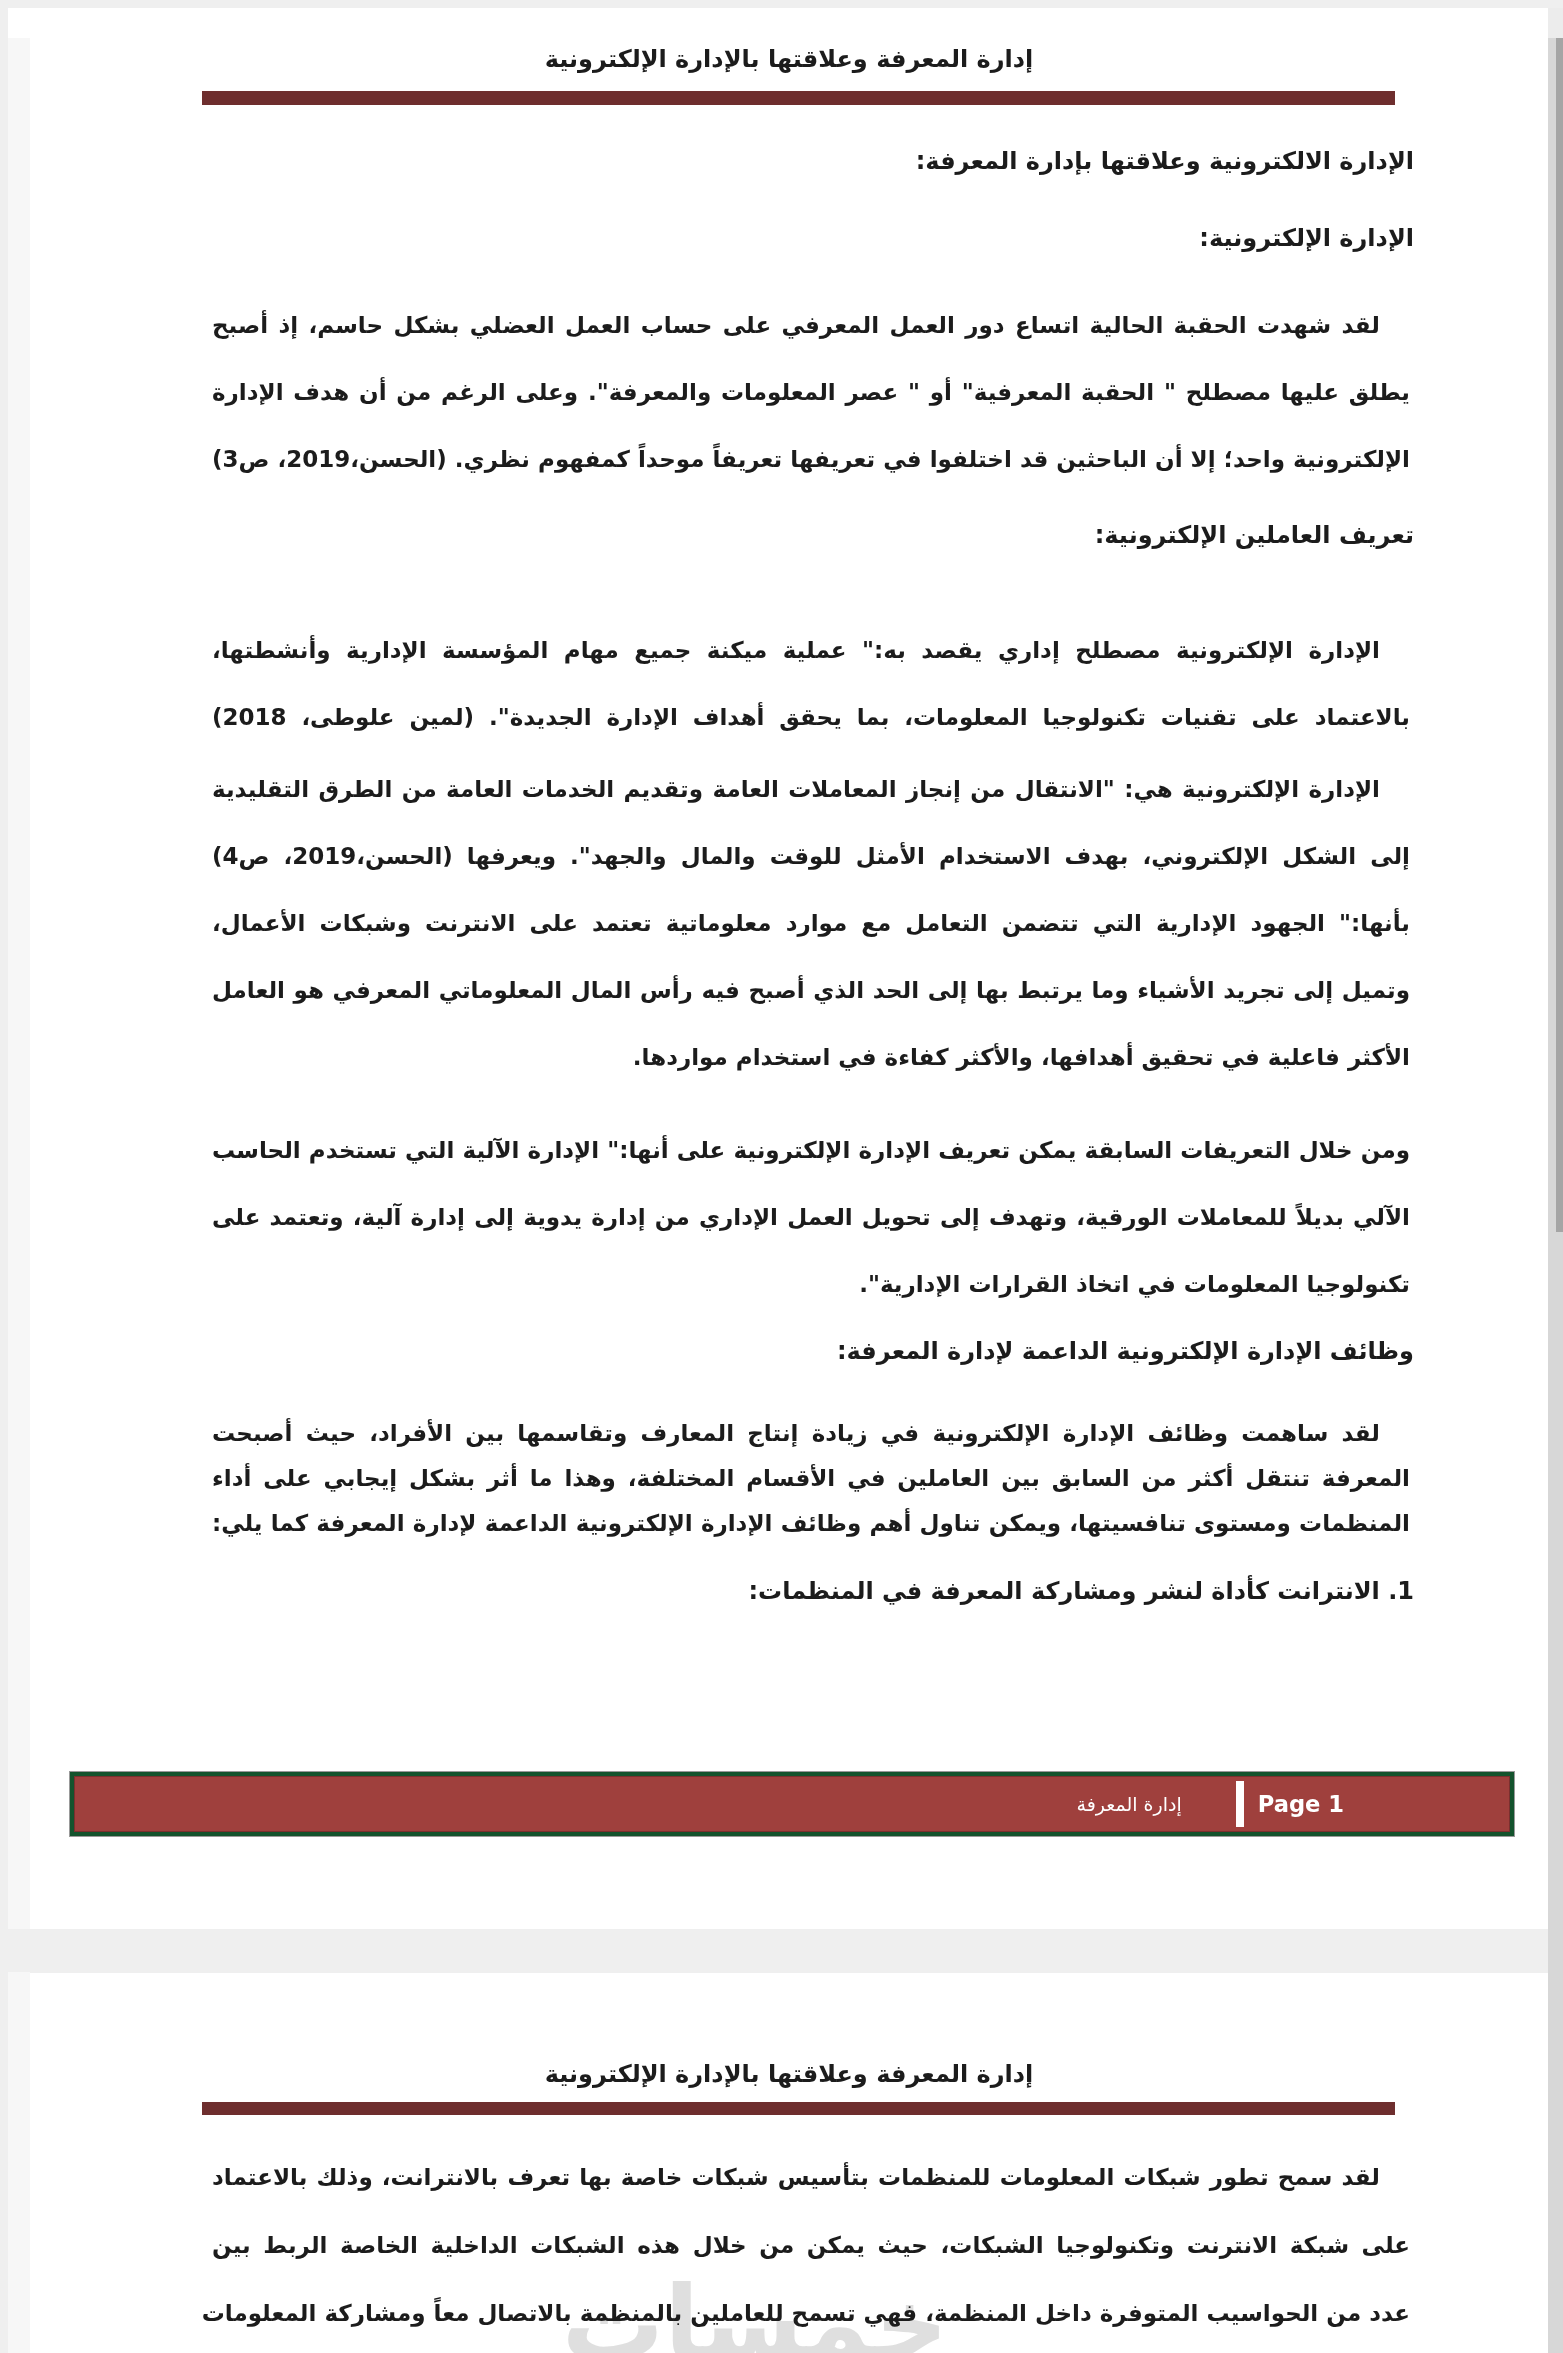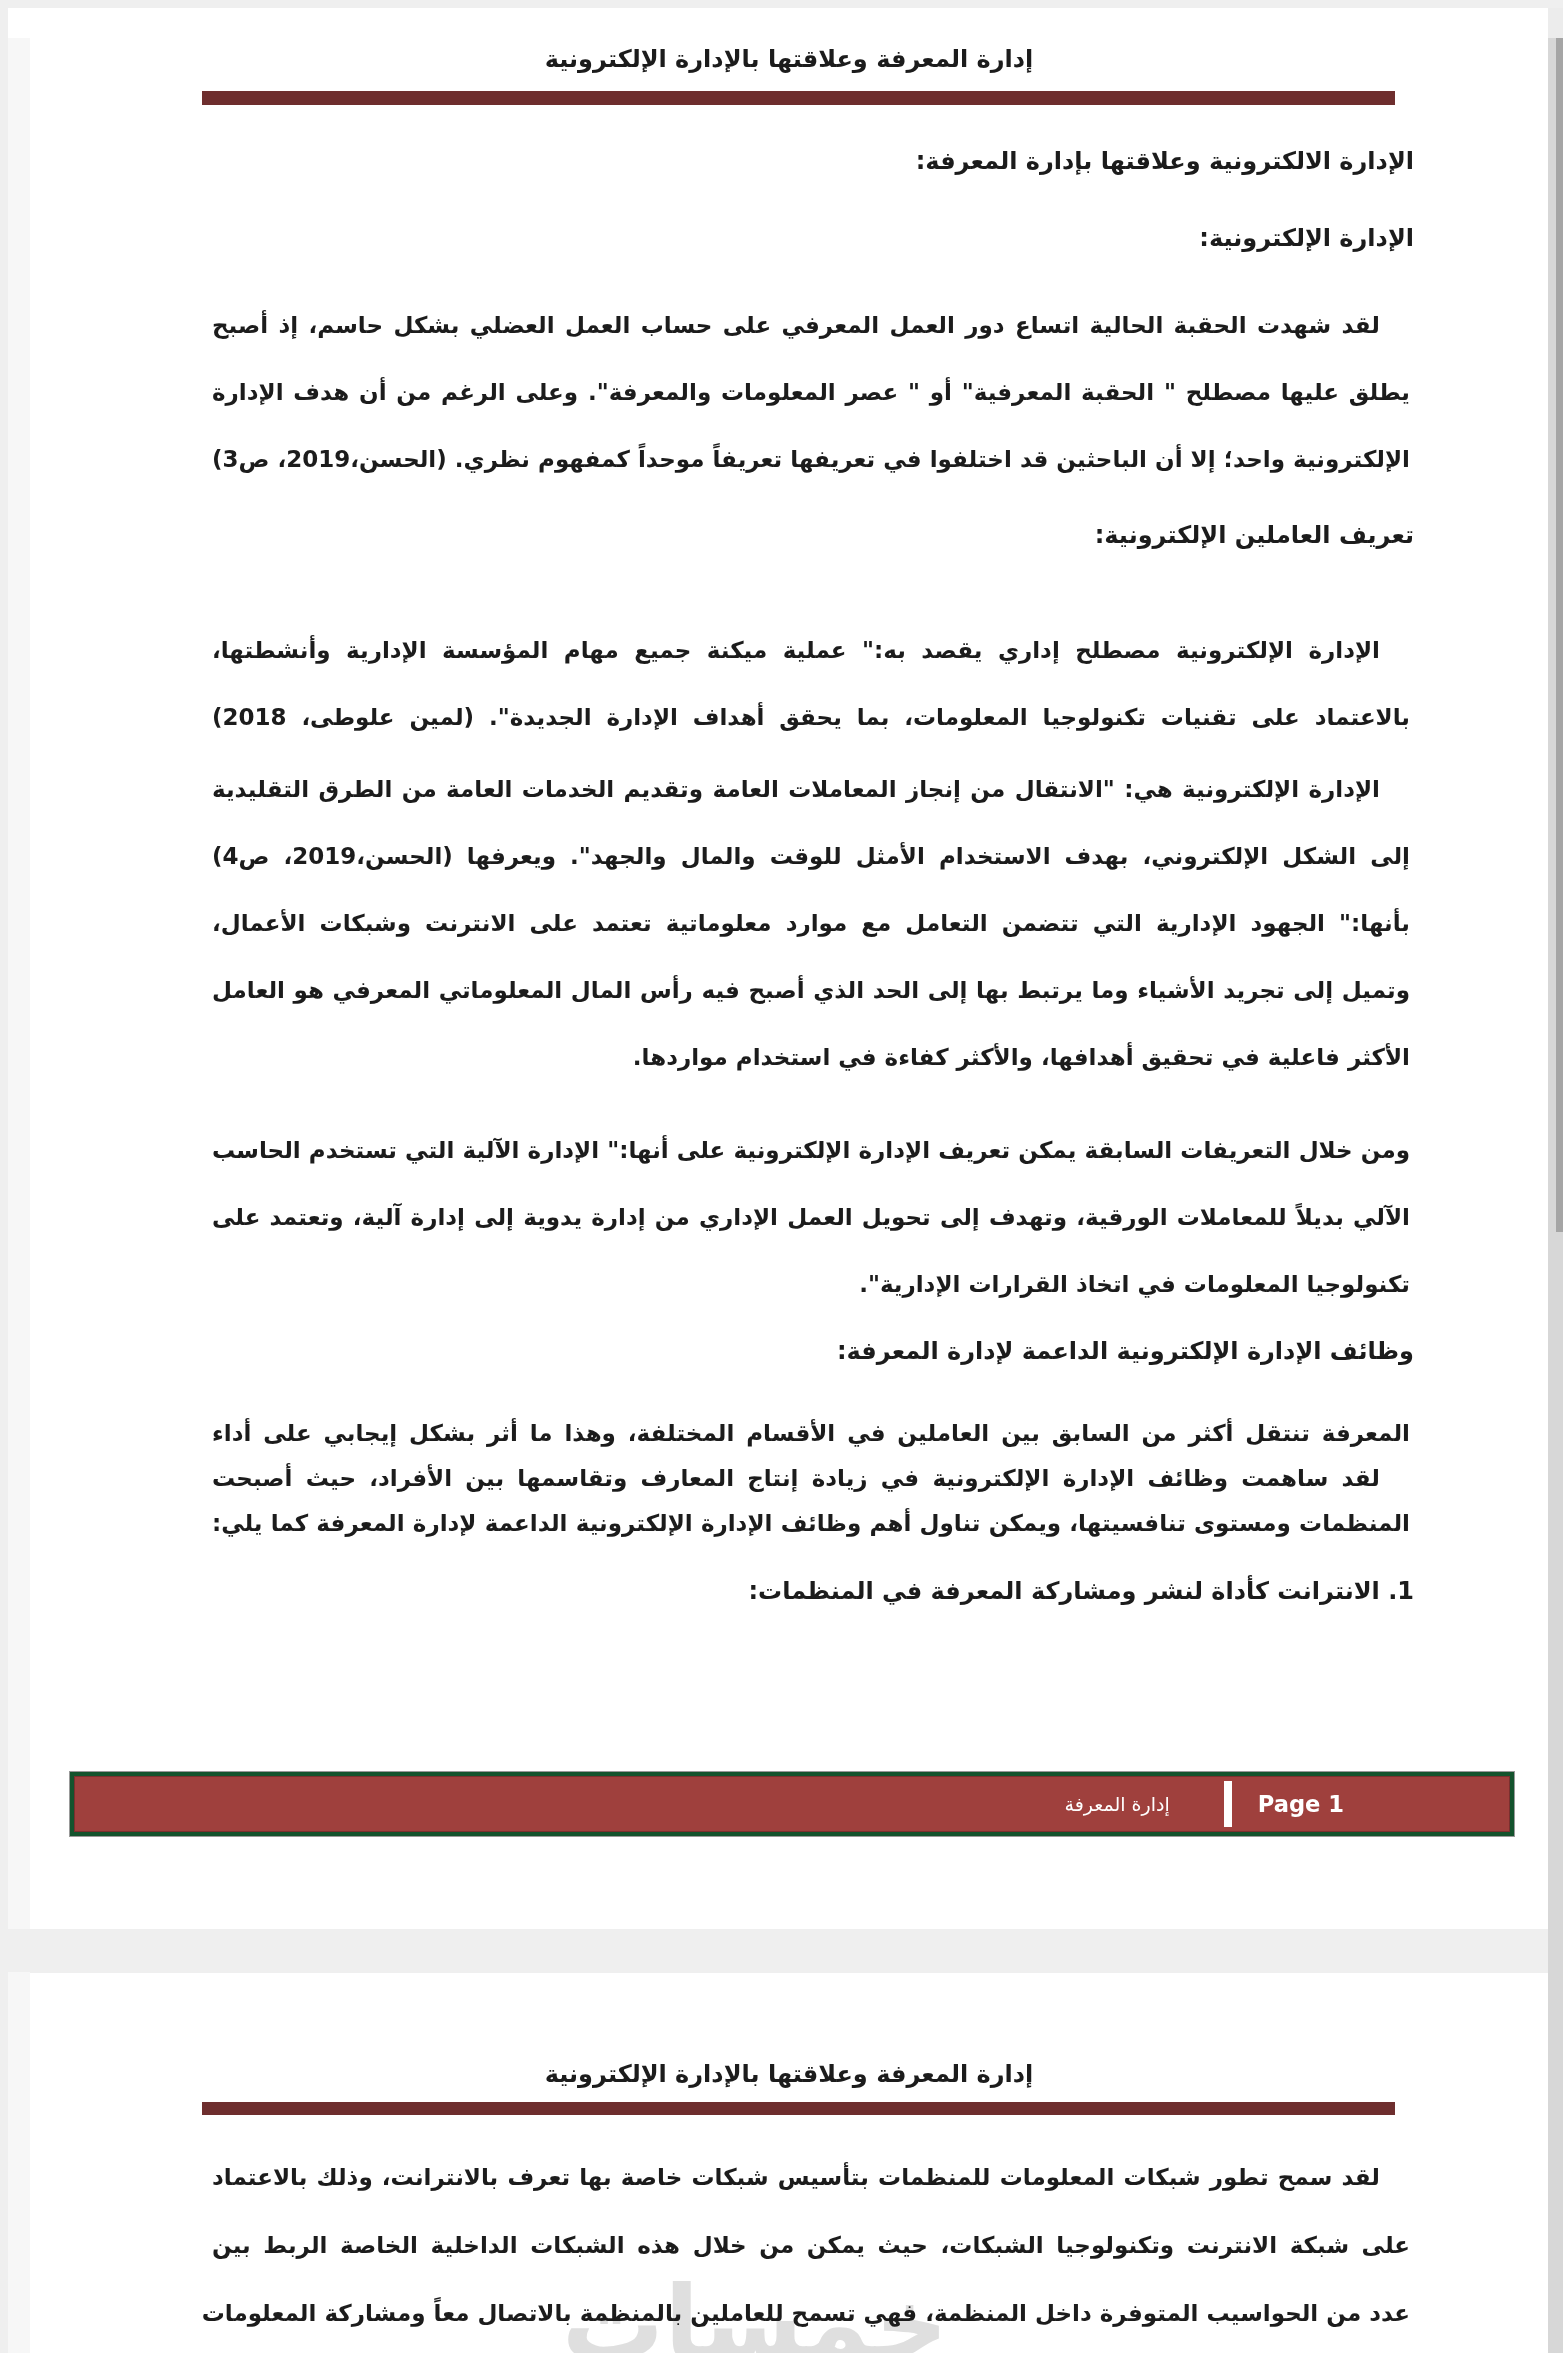--- a/index.html
+++ b/index.html
@@ -35,21 +35,21 @@
   .p-5{top:1395px;} .p-5 .line{height:45px;line-height:45px;}
   .p2-para{top:162px;z-index:2;} .p2-para .line{height:68px;line-height:68px;}
   .footer-box{position:absolute;top:1763px;left:39px;right:33px;height:66px;background:#14532d;
     border:1.7px solid var(--footer_box_border);padding:4.3px;}
   .footer-bar{height:100%;background:var(--footer_bar);border:0.9px solid var(--footer_bar_border);
     display:flex;direction:ltr;align-items:center;}
   .footer-spacer{flex:1;}
   .footer-doc-label{color:#fff;font-size:19px;letter-spacing:6px;white-space:nowrap;}
   .footer-gap{width:50px;}
   .footer-divider{width:2.6px;align-self:stretch;background:#fff;}
-  .footer-page-cell{width:261px;padding-left:14px;color:#fff;font-size:22.6px;font-weight:700;direction:ltr;text-align:left;margin-left:12px;}
+  .footer-page-cell{width:261px;padding-left:14px;color:#fff;font-size:22.6px;font-weight:700;direction:ltr;text-align:left;}
   .watermark{position:absolute;left:0;right:0;top:287px;text-align:center;z-index:1;
     transform:translateX(-34px);font-size:102px;font-weight:700;color:var(--watermark);opacity:.65;}
   .scrollbar{position:absolute;right:0;top:0;width:23.5px;height:2354px;background:var(--scrollbar_track);}
   .scrollbar-cap{position:absolute;right:0;top:0;width:23.5px;height:30px;background:#ececec;}
   .scrollbar-thumb{position:absolute;right:0;top:30px;width:14.8px;height:1194px;background:var(--scrollbar_thumb);}
 </style>
 </head>
 <body>
 
 <div class="viewer">
@@ -87,22 +87,22 @@
 
     <div class="content para p-4">
       <div class="line">ومن خلال التعريفات السابقة يمكن تعريف الإدارة الإلكترونية على أنها:" الإدارة الآلية التي تستخدم الحاسب</div>
       <div class="line">الآلي بديلاً للمعاملات الورقية، وتهدف إلى تحويل العمل الإداري من إدارة يدوية إلى إدارة آلية، وتعتمد على</div>
       <div class="line end">تكنولوجيا المعلومات في اتخاذ القرارات الإدارية".</div>
     </div>
 
     <div class="content heading h-4">وظائف الإدارة الإلكترونية الداعمة لإدارة المعرفة:</div>
 
     <div class="content para p-5">
+      <div class="line first">لقد ساهمت وظائف الإدارة الإلكترونية في زيادة إنتاج المعارف وتقاسمها بين الأفراد، حيث أصبحت</div>
       <div class="line">المعرفة تنتقل أكثر من السابق بين العاملين في الأقسام المختلفة، وهذا ما أثر بشكل إيجابي على أداء</div>
-      <div class="line first">لقد ساهمت وظائف الإدارة الإلكترونية في زيادة إنتاج المعارف وتقاسمها بين الأفراد، حيث أصبحت</div>
       <div class="line">المنظمات ومستوى تنافسيتها، ويمكن تناول أهم وظائف الإدارة الإلكترونية الداعمة لإدارة المعرفة كما يلي:</div>
     </div>
 
     <div class="content heading h-5">1. الانترانت كأداة لنشر ومشاركة المعرفة في المنظمات:</div>
 
     <div class="footer-box">
       <div class="footer-bar">
         <div class="footer-spacer"></div>
         <span class="footer-doc-label">إدارة المعرفة</span>
         <div class="footer-gap"></div>

